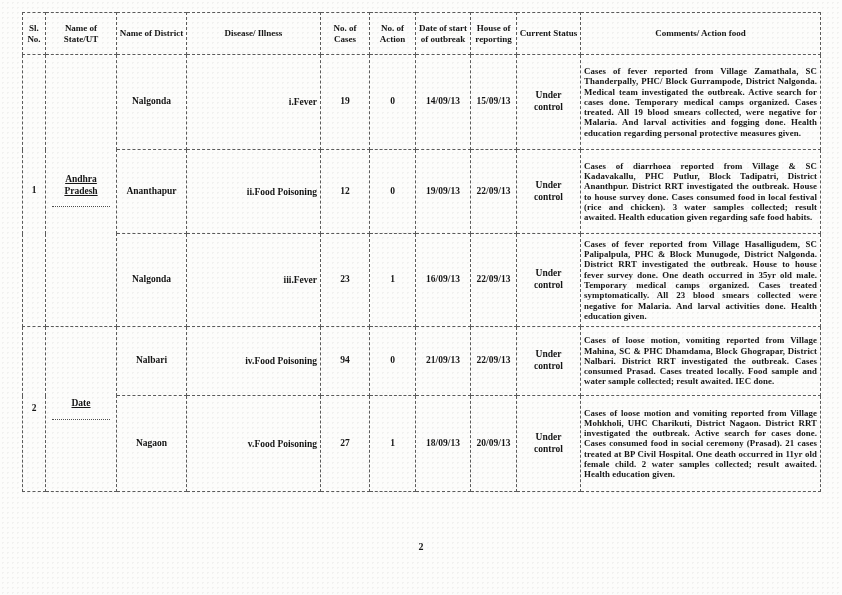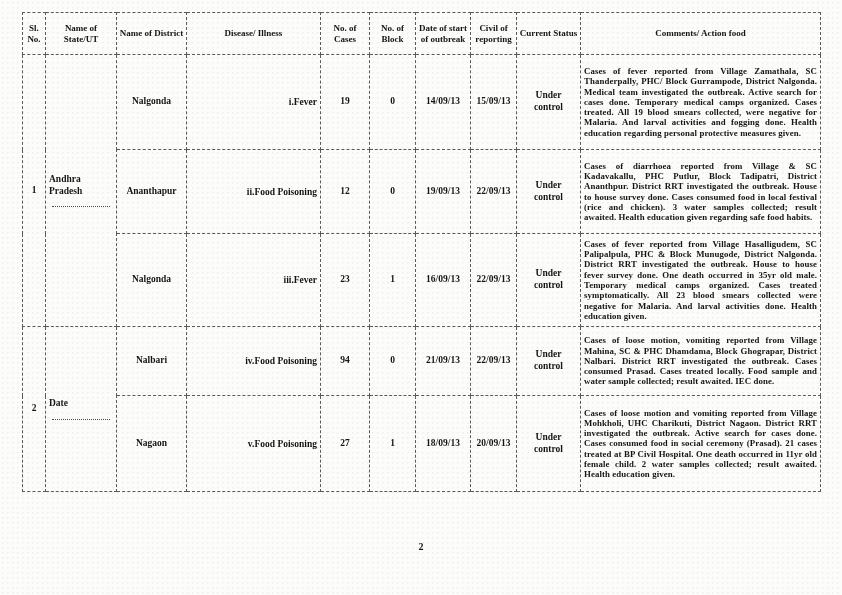--- a/index.html
+++ b/index.html
@@ -29,21 +29,21 @@
     vertical-align: middle; height: 37px; padding: 2px 1px;
   }
   td.center { text-align: center; font-size: 9.5px; line-height: 1.25; }
   td.disease-cell { font-size: 9.5px; padding-left: 12px; vertical-align: middle; text-align: right; }
   td.disease-cell .rn { display: inline-block; width: 24px; }
   td.comments {
     font-size: 8.8px; line-height: 1.17; text-align: justify;
     vertical-align: top; padding: 2px 4px;
     letter-spacing: 0.1px;
   }
-  .state-cell div.nm { text-align: left; }
+  .state-cell div.nm { text-align: center; text-decoration: underline; }
   .state-underline {
     width: 58px; margin: 9px auto 0;
     border-bottom: 1px dotted #4d4d4d; height: 0;
   }
   .status-wrap { display: inline-block; width: 36px; text-align: center; }
   .page-number {
     position: absolute; left: 0; top: 541px; width: 100%;
     text-align: center; font-size: 10px; font-weight: bold;
   }
 </style>
@@ -64,23 +64,23 @@
         <col style="width:64px">
       <col style="width:240px">
     </colgroup>
     <thead>
       <tr>
         <th>Sl. No.</th>
         <th>Name of State/UT</th>
         <th>Name of District</th>
         <th>Disease/ Illness</th>
         <th>No. of Cases</th>
-        <th>No. of Block</th>
+        <th>No. of Action</th>
         <th>Date of start of outbreak</th>
-        <th>Civil of reporting</th>
+        <th>House of reporting</th>
         <th>Current Status</th>
         <th>Comments/ Action food</th>
       </tr>
     </thead>
     <tbody>
 
       <tr style="height:95px">
         <td rowspan="3" class="center">1</td>
         <td rowspan="3" class="center state-cell">
           <div class="nm">Andhra Pradesh</div>

